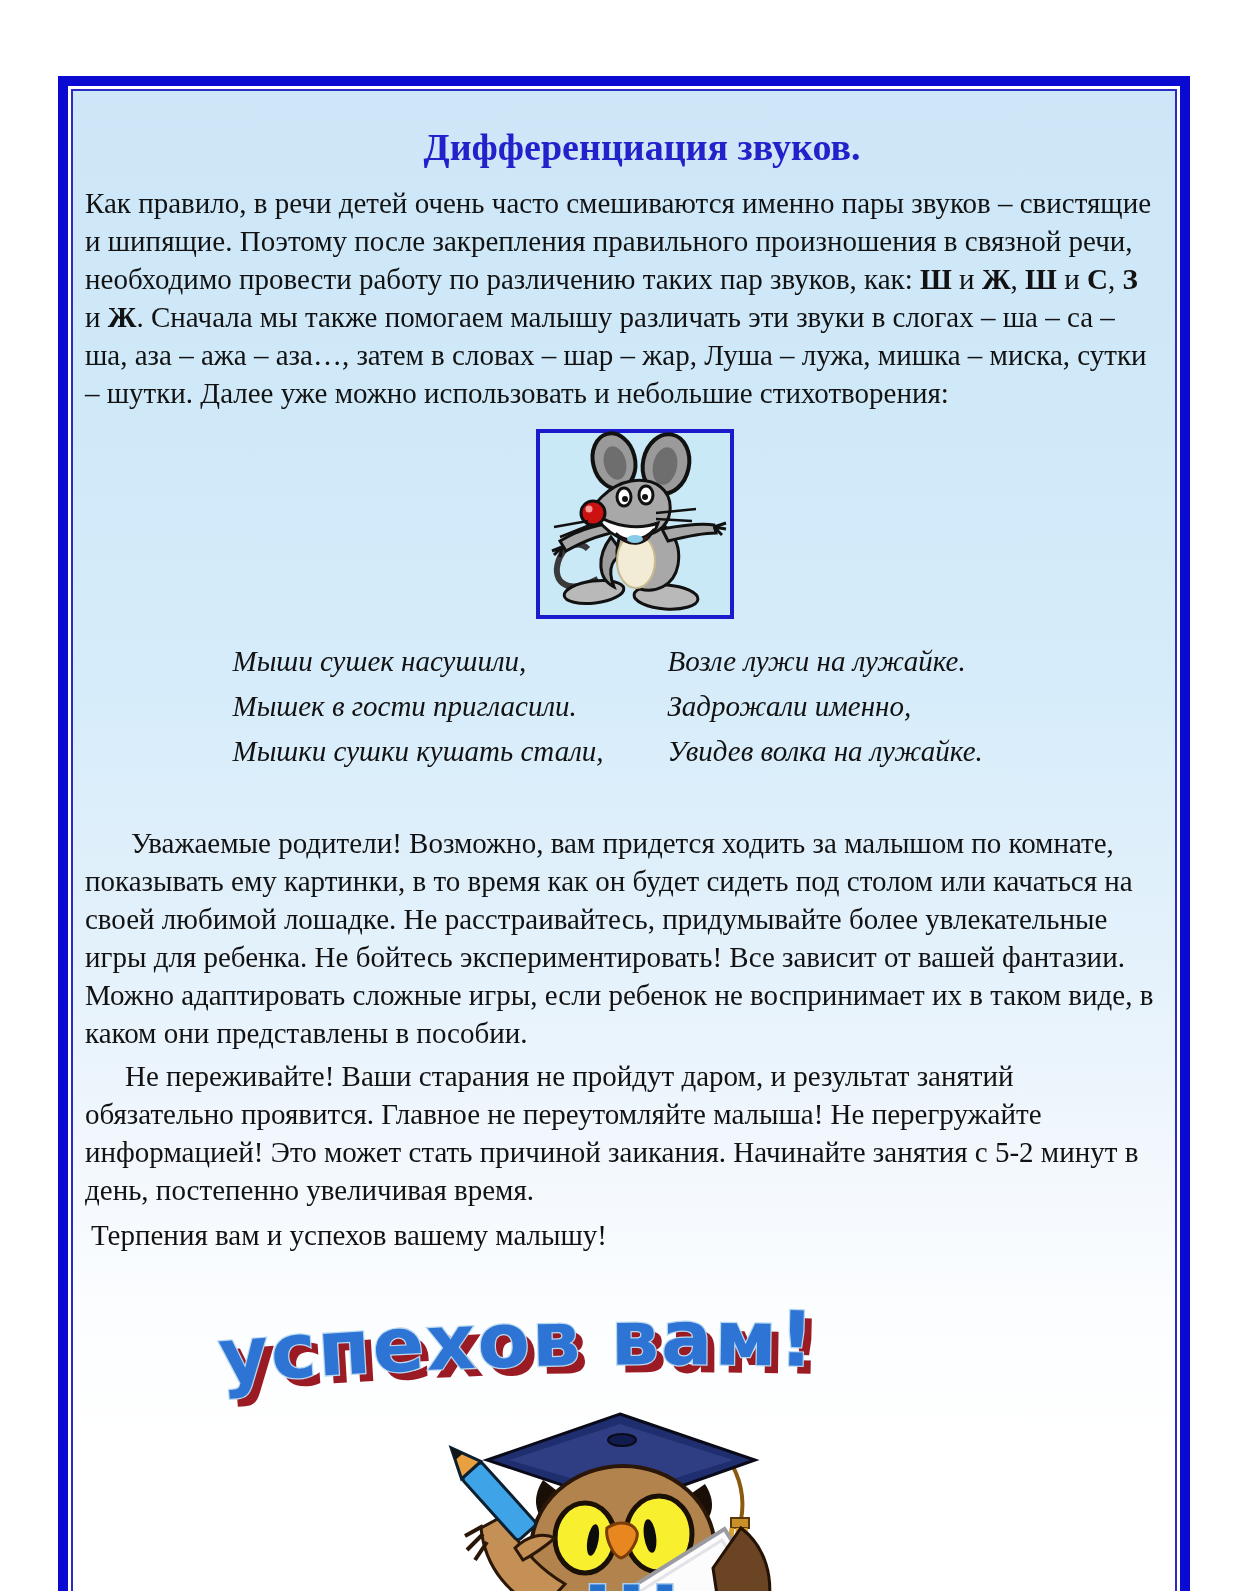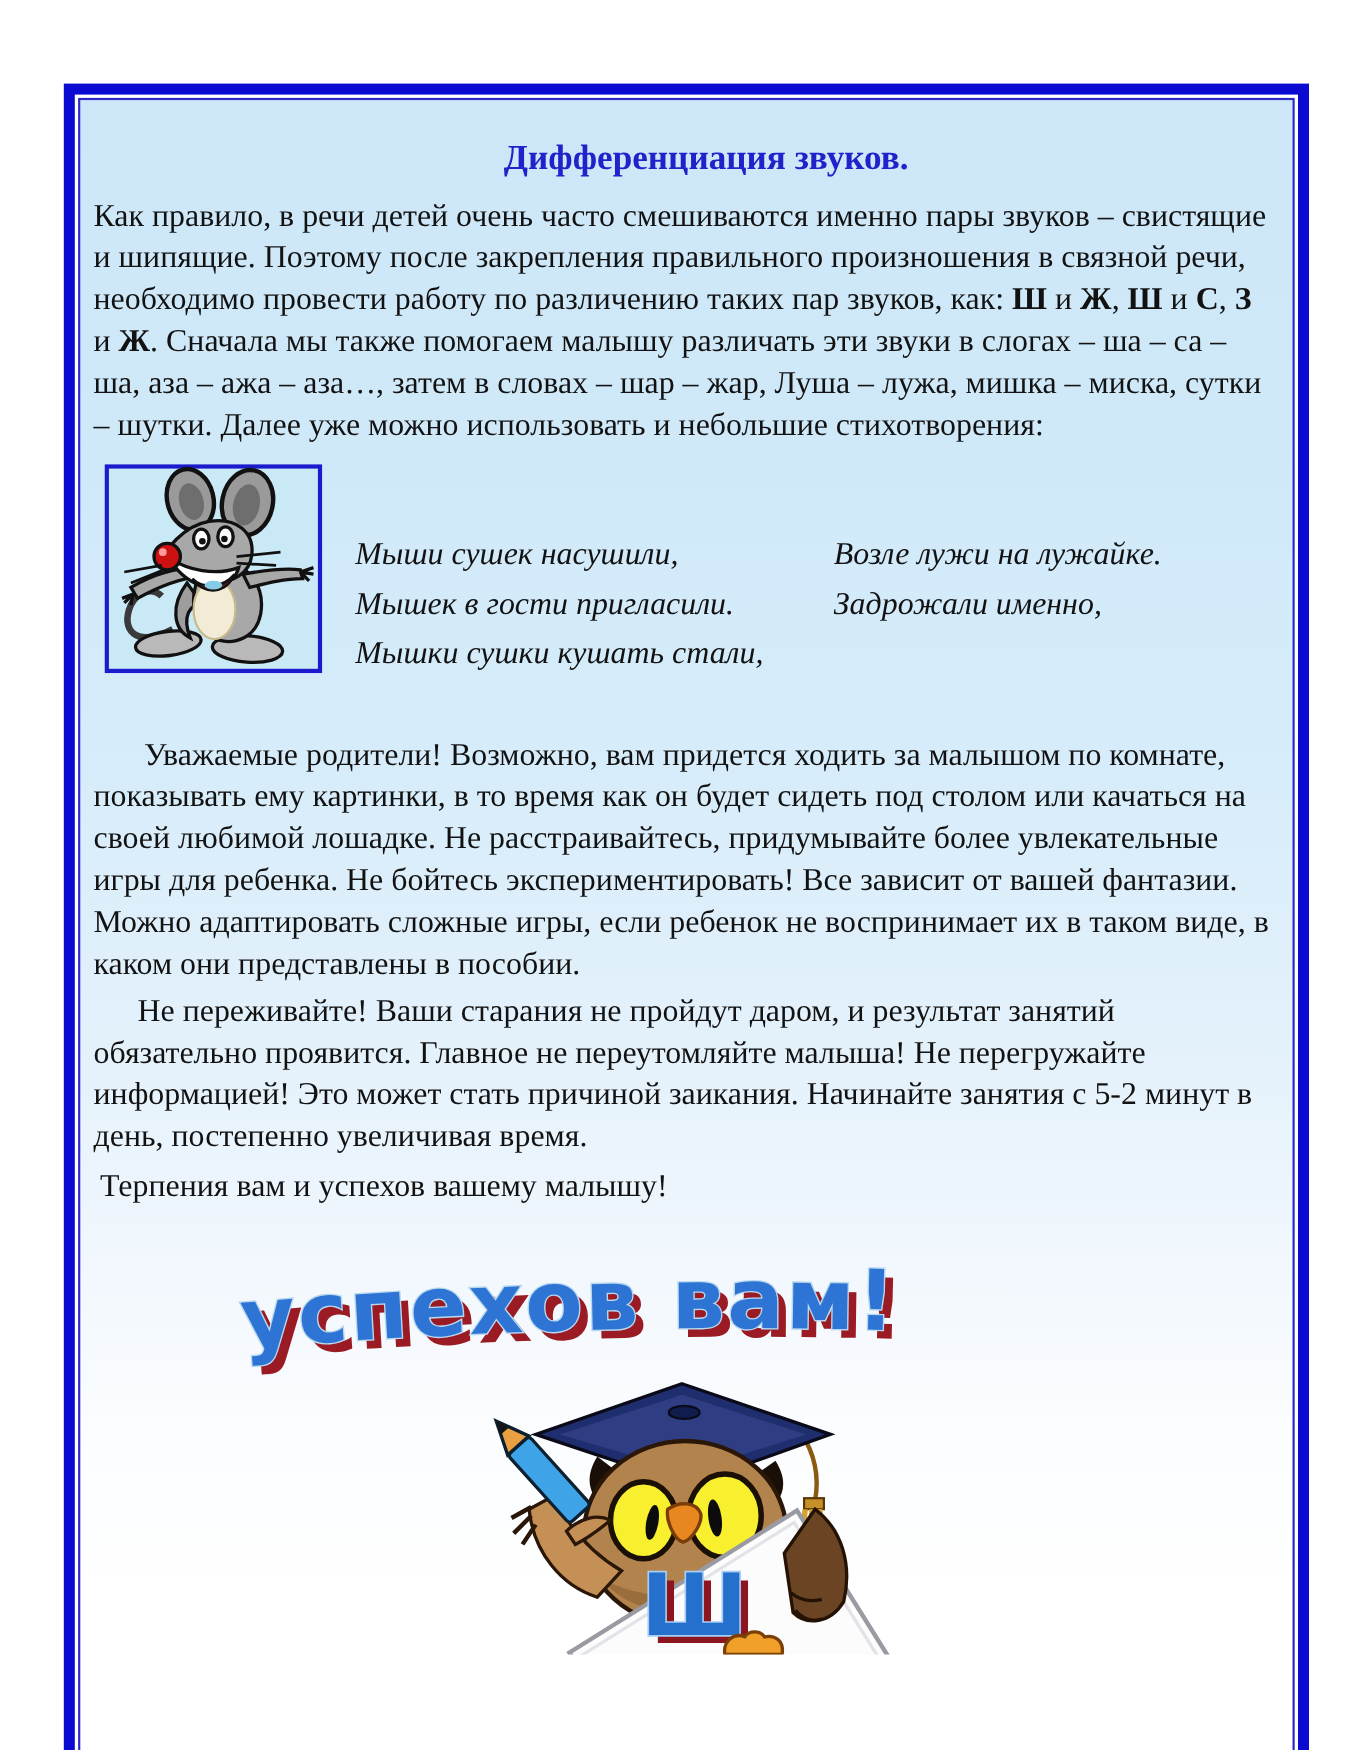--- a/index.html
+++ b/index.html
@@ -20,40 +20,41 @@
     position:absolute; inset:3px;
     border:2px solid #2a2ac9;
     background:linear-gradient(180deg,
       #cde7f8 0%, #d0e9f9 22%, #d6ecfa 38%,
       #e3f1fb 55%, #f1f7fd 68%, #fbfdff 78%, #ffffff 88%, #ffffff 100%);
     overflow:hidden;
   }
   .doc-title {
     margin-top:34px;
     text-align:center;
-    font-size:32px;
+    font-size:38px;
     font-weight:bold;
     color:#2222cb;
     padding-left:36px;
   }
   .para {
     font-size:29px;
     line-height:38px;
     margin:0 36px 0 12px;
     width:1072px;
   }
   .para .b { font-weight:bold; }
   #intro { margin-top:15px; }
   #para-parents { margin-top:50px; text-indent:46px; }
   #para-encourage { margin-top:5px; text-indent:40px; }
   #para-wish { margin-top:7px; padding-left:6px; }
   .figure-row {
     display:flex;
-    align-items:flex-end;
+    align-items:center;
     margin:17px 0 0 22px;
+    flex-direction:column;
   }
   .mouse-box { flex:0 0 auto; }
   .poem-wrap {
     display:flex;
     margin-left:30px;
     padding-top:16px;
     font-style:italic;
     font-size:29px;
     line-height:45px;
   }
@@ -115,20 +116,21 @@
       </div>
       <div class="poem-wrap">
         <div class="poem-col-left">
           <div>Мыши сушек насушили,</div>
           <div>Мышек в гости пригласили.</div>
           <div>Мышки сушки кушать стали,</div>
         </div>
         <div class="poem-col-right">
           <div>Возле лужи на лужайке.</div>
           <div>Задрожали именно,</div>
+          <div>Увидев волка на лужайке.</div>
         </div>
       </div>
     </div>
 
     <div class="para" id="para-parents">Уважаемые родители! Возможно, вам придется ходить за малышом по комнате, показывать ему картинки, в то время как он будет сидеть под столом или качаться на своей любимой лошадке. Не расстраивайтесь, придумывайте более увлекательные игры для ребенка. Не бойтесь экспериментировать! Все зависит от вашей фантазии. Можно адаптировать сложные игры, если ребенок не воспринимает их в таком виде, в каком они представлены в пособии.</div>
     <div class="para" id="para-encourage">Не переживайте! Ваши старания не пройдут даром, и результат занятий обязательно проявится. Главное не переутомляйте малыша! Не перегружайте информацией! Это может стать причиной заикания. Начинайте занятия с 5-2 минут в день, постепенно увеличивая время.</div>
     <div class="para" id="para-wish">Терпения вам и успехов вашему малышу!</div>
 
     <div class="wordart-box">
       <svg width="720" height="122" viewBox="0 0 720 122">

